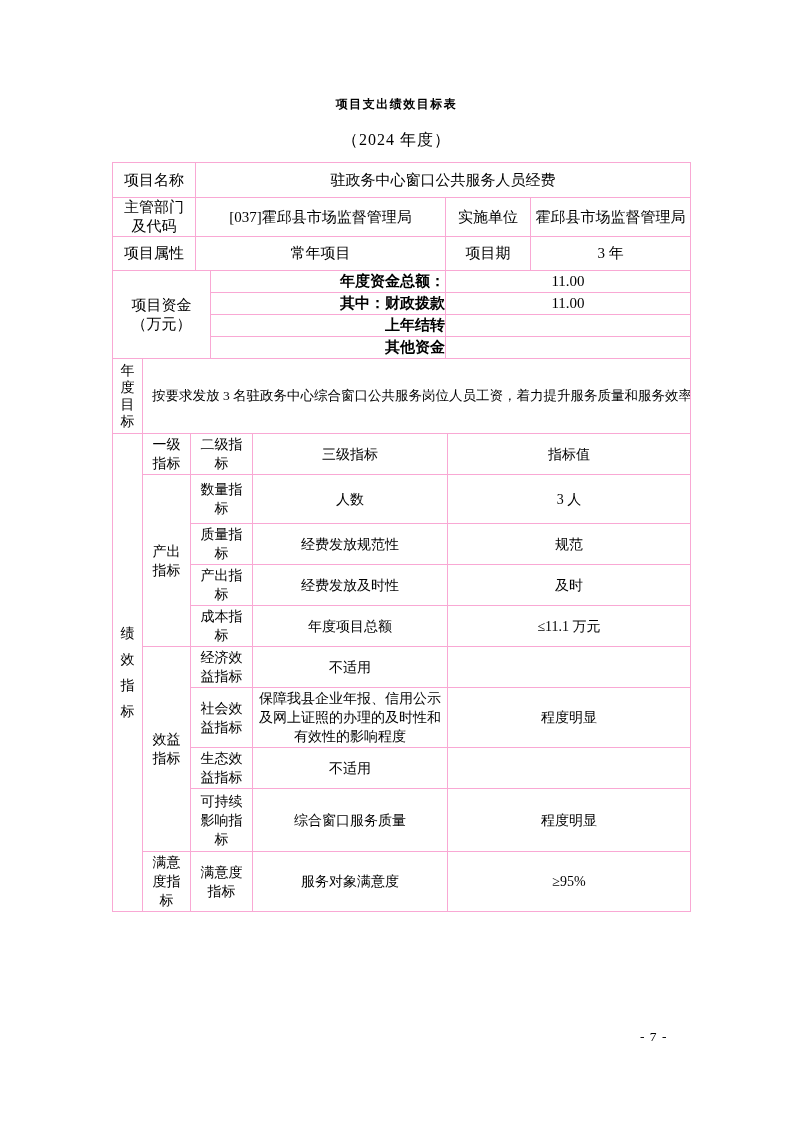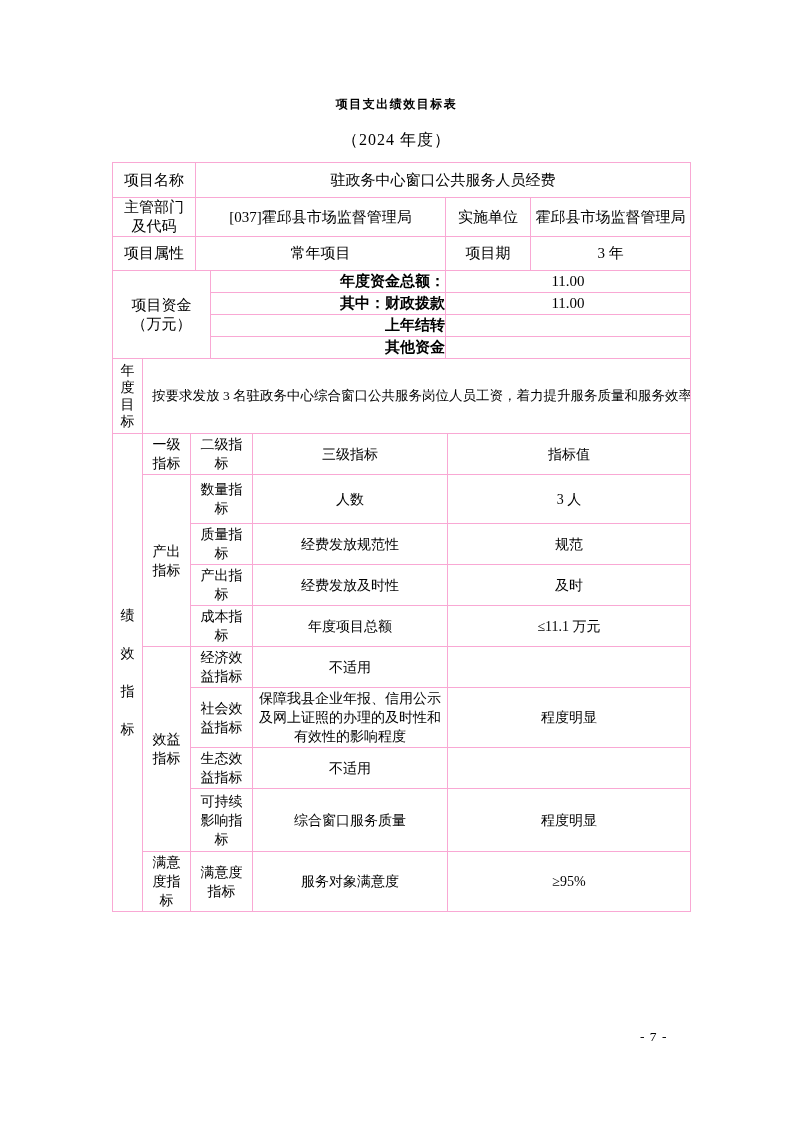--- a/index.html
+++ b/index.html
@@ -64,21 +64,21 @@
     padding-left: 9px !important;
   }
   .vtext {
     width: 16px;
     margin: 0 auto;
     word-break: break-all;
     text-align: center;
     font-size: 14px;
   }
   .vgoal { line-height: 17px; }
-  .vperf { line-height: 38px; }
+  .vperf { line-height: 26px; }
   table.tC { font-size: 14px; }
   table.tC td { line-height: 19px; padding: 1px 4px; }
   tr.hH { height: 37px; }
   tr.h1 { height: 49px; }
   tr.h2 { height: 39px; }
   tr.h3 { height: 37px; }
   tr.h4 { height: 36px; margin-left: 44px; }
   tr.h5 { height: 36px; }
   tr.h6 { height: 58px; }
   tr.h7 { height: 35px; }

